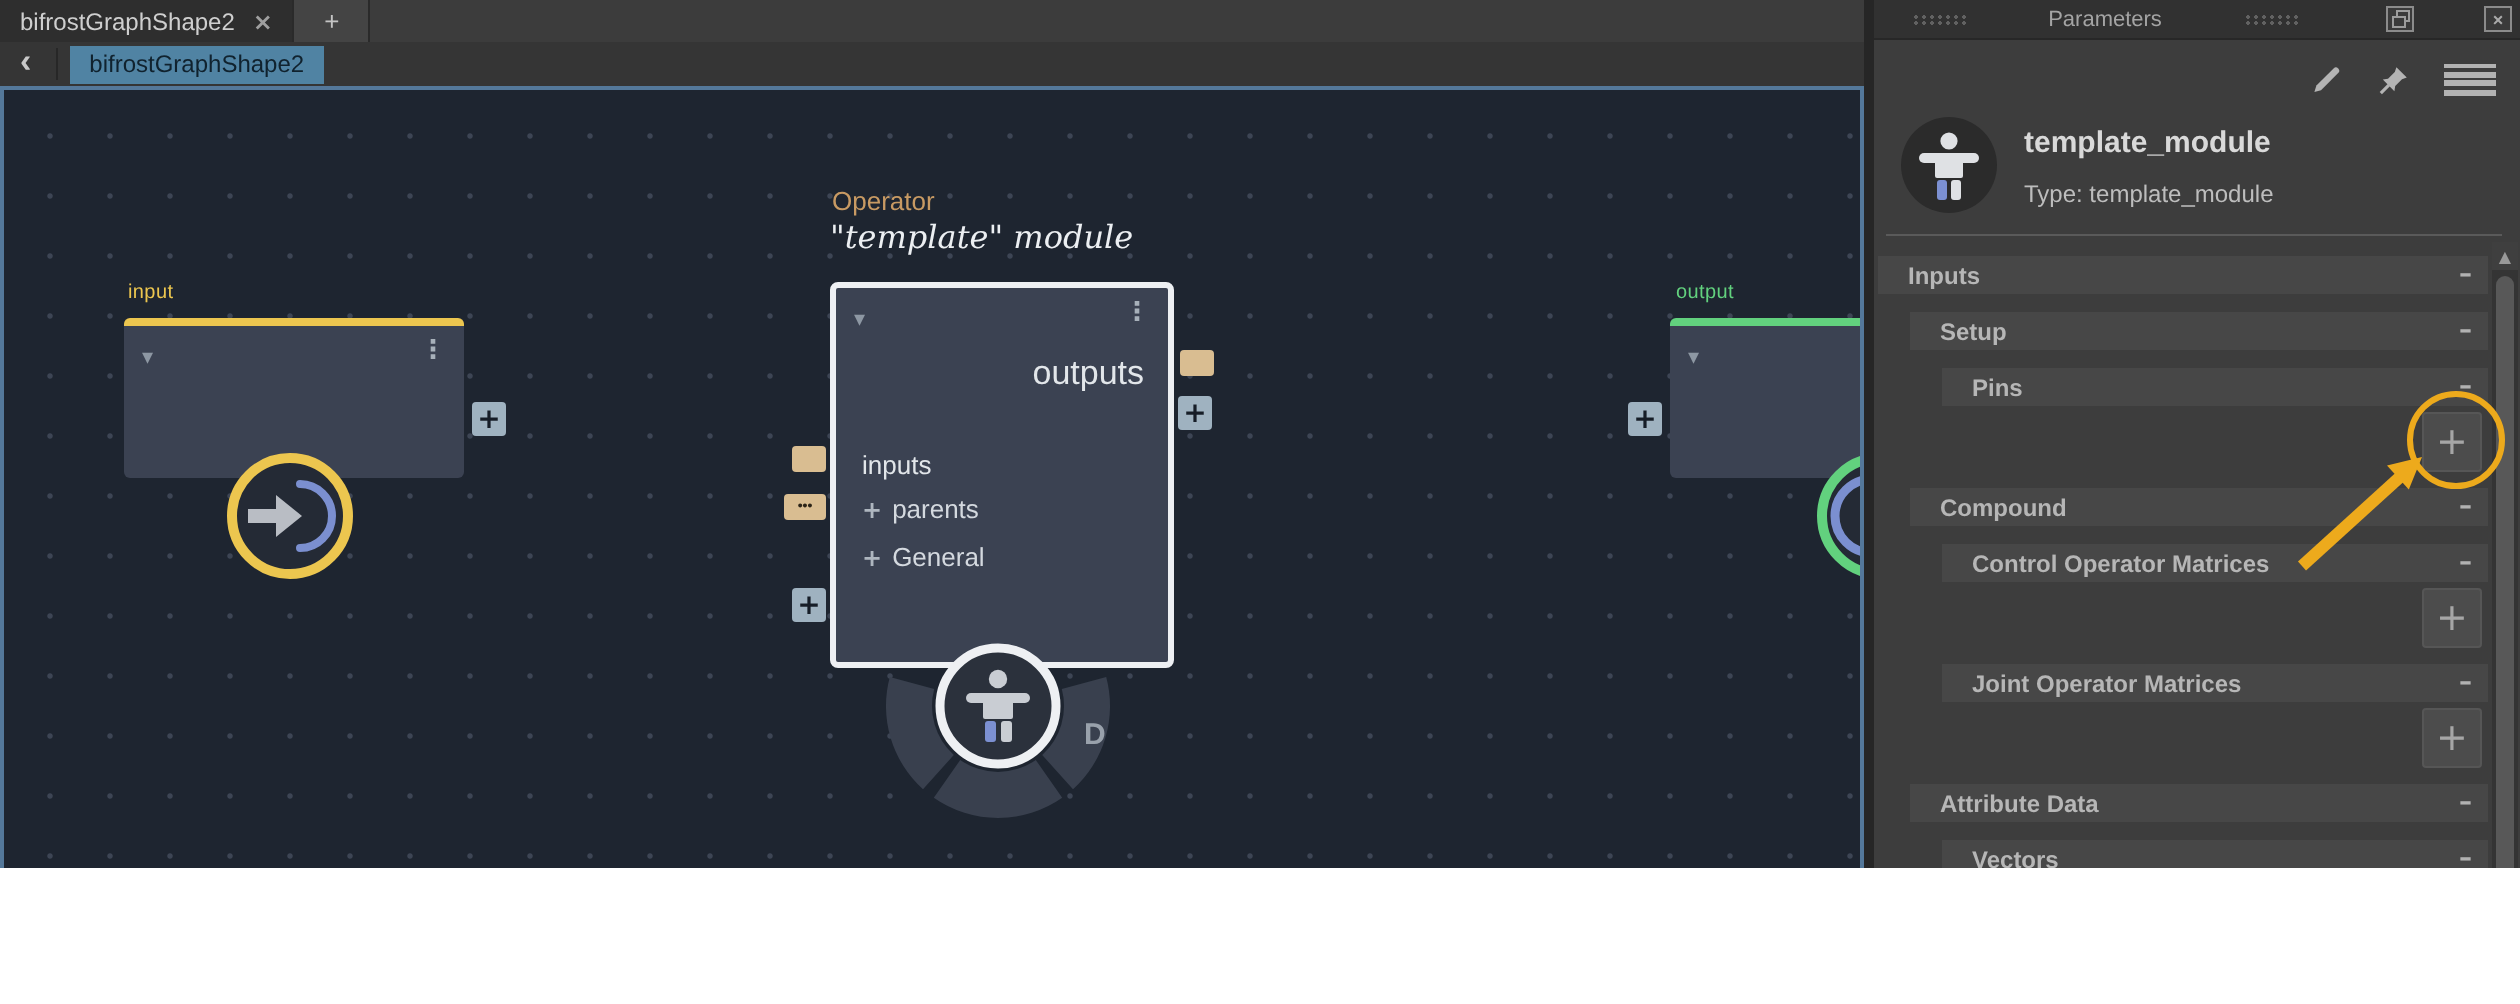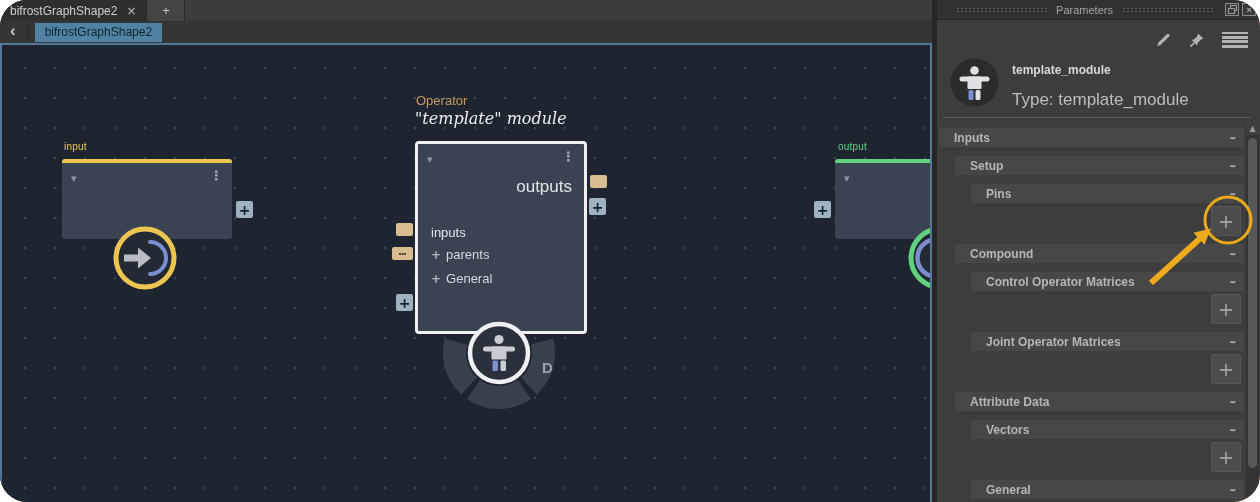--- a/index.html
+++ b/index.html
@@ -1,17 +1,17 @@
 <!DOCTYPE html>
 <html><head>
 <meta charset="utf-8">
 <style>
   * { margin:0; padding:0; box-sizing:border-box; }
   body { font-family:"Liberation Sans", sans-serif; }
-  .app { position:relative; width:1260px; height:502px; background:#fdba74; overflow:hidden;border-radius:27px; }
+  .app { position:relative; width:1260px; height:434px; background:#fdba74; overflow:hidden; }
 
   
   .left { position:absolute; left:0; top:0; width:932px; height:502px; background:#3c3c3c; }
 
   .tabbar { position:absolute; left:0; top:0; width:932px; height:21px; background:#3c3c3c; display:flex; align-items:stretch; }
   .tab { display:flex; align-items:center; padding:0 10px; background:#2e2e2e; color:#cfcfcf; font-size:12px; cursor:default; border-right:1px solid #2a2a2a; }
   .tab-close { margin-left:9px; color:#9f9f9f; font-size:12px; font-weight:bold; font-family:"DejaVu Sans",sans-serif; }
   .tab.plus { background:#444444; width:38px; justify-content:center; color:#c4c4c4; font-size:13px; padding:0; }
 
   .navbar { position:absolute; left:0; top:21px; width:932px; height:22px; background:#353535; display:flex; align-items:center; }
@@ -42,32 +42,32 @@
   .crow .pg { color:#aeb6bf; font-size:12px; font-weight:bold; font-family:"DejaVu Sans",sans-serif; }
   .dbadge { position:absolute; left:540px; top:314px; color:#99a1ab; font-size:15px; font-weight:bold; }
 
   svg { display:block; }
 
   
   .strip { position:absolute; left:932px; top:0; width:5px; height:502px; background:#262626; }
 
   
   .panel { position:absolute; left:937px; top:0; width:323px; height:502px; background:#3d3d3d; }
-  .ptitle { position:absolute; left:0; top:0; width:323px; height:20px; background:#313131; border-bottom:1px solid #272727; display:flex; align-items:center; padding:0 4px 0 10px; }
+  .ptitle { position:absolute; left:0; top:0; width:323px; height:20px; background:#313131; border-bottom:1px solid #272727; display:flex; align-items:center; padding:0 4px 0 10px;gap:32px; }
   .grip { flex:1; height:6px; background-image:radial-gradient(circle,#616161 .8px, transparent 1px); background-size:4px 3px; margin:0 9px; }
   .ptitle-label { color:#a4a4a4; font-size:11px; }
   .winbtn { width:14px; height:13px; border:1px solid #8b8b8b; background:#3a3a3a; display:flex; align-items:center; justify-content:center; margin-left:3px; color:#aaa; font-size:9px; font-weight:bold; }
 
   .ptools { position:absolute; right:12px; top:31px; display:flex; align-items:center; gap:17px; }
   .burger { width:26px; height:16px; display:flex; flex-direction:column; justify-content:space-between; }
   .burger i { display:block; height:2.6px; background:#b2b2b2; }
 
   .phead-avatar { position:absolute; left:13px; top:58px; }
-  .phead-name { position:absolute; left:75px; top:63px; color:#d9d9d9; font-size:12px; font-weight:bold;text-align:center; }
-  .phead-type { position:absolute; left:75px; top:90px; color:#bdbdbd; font-size:17px; }
+  .phead-name { position:absolute; left:75px; top:63px; color:#d9d9d9; font-size:15px; font-weight:bold;text-align:center; }
+  .phead-type { position:absolute; left:75px; top:90px; color:#bdbdbd; font-size:12px; }
   .pdiv { position:absolute; left:6px; top:117px; width:308px; height:1px; background:#5a5a5a; }
 
   .sections { position:absolute; left:0; top:121px; width:307px; height:381px; overflow:hidden; }
   .sec { height:19px; background:#474747; display:flex; align-items:center; justify-content:space-between; margin-bottom:9px; padding:0 8px 0 15px; }
   .sec:first-child { margin-top:7px; }
   .lvl1 { margin-left:2px; }
   .lvl2 { margin-left:18px; }
   .lvl3 { margin-left:34px; }
   .seclab { color:#b6b6b6; font-size:12px; font-weight:bold; }
   .secmin { color:#b2b2b2; font-size:13px; font-weight:bold; font-family:"DejaVu Sans",sans-serif; }

